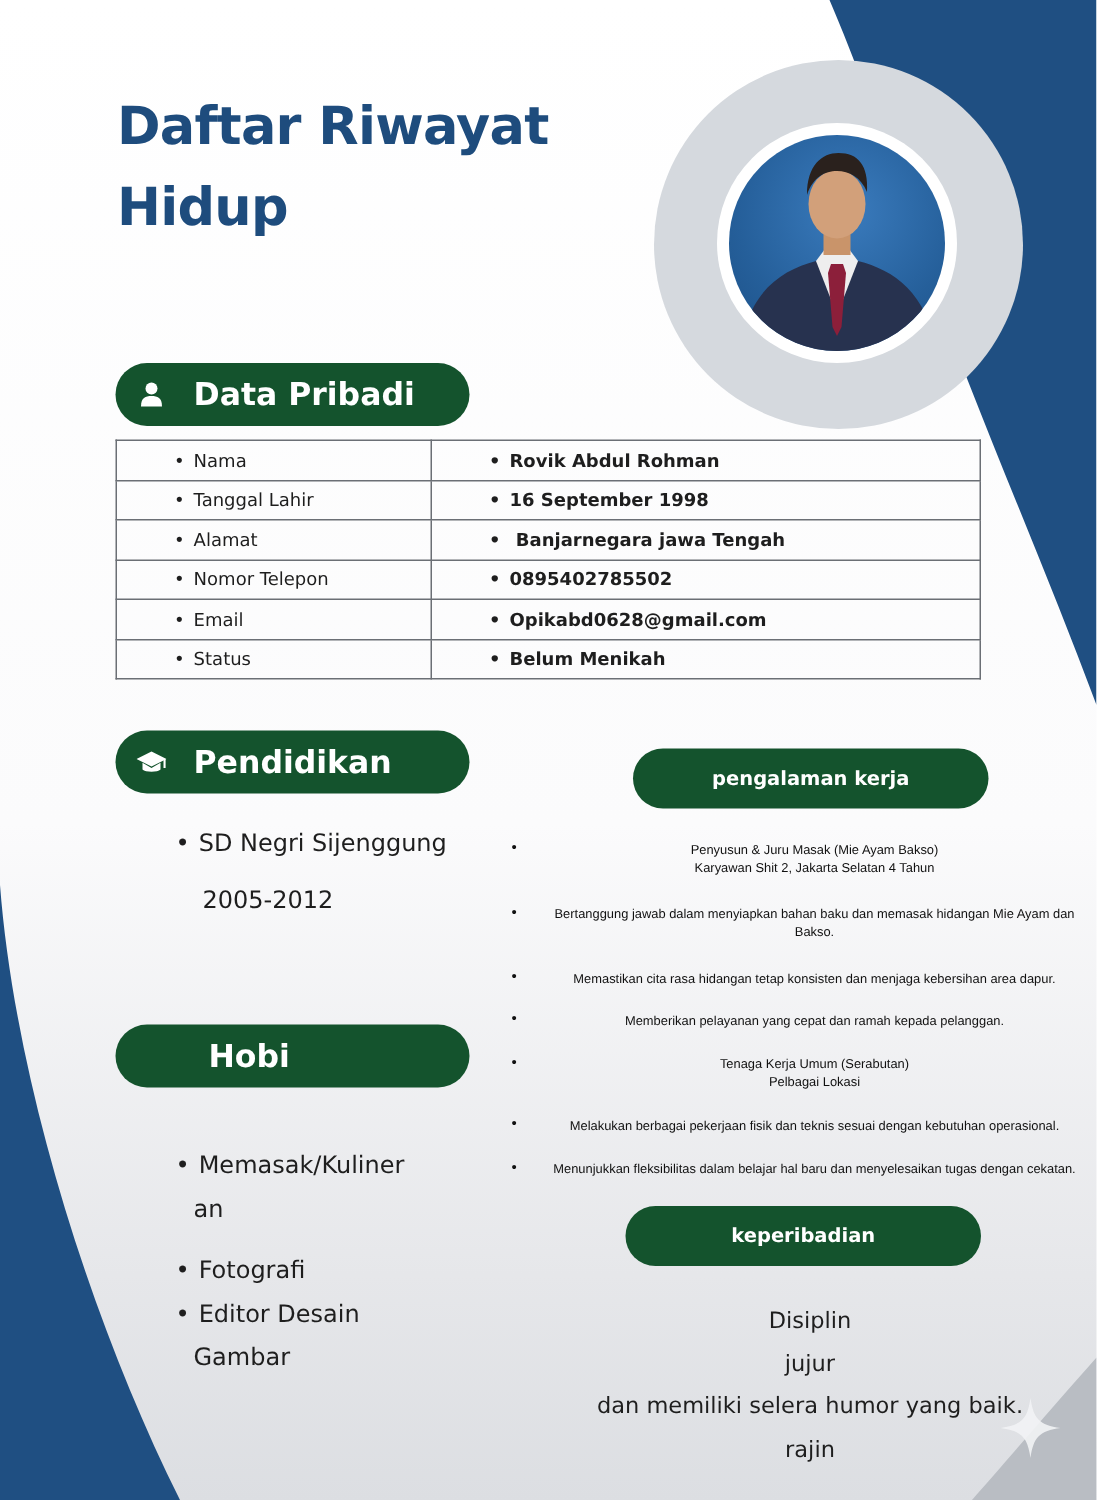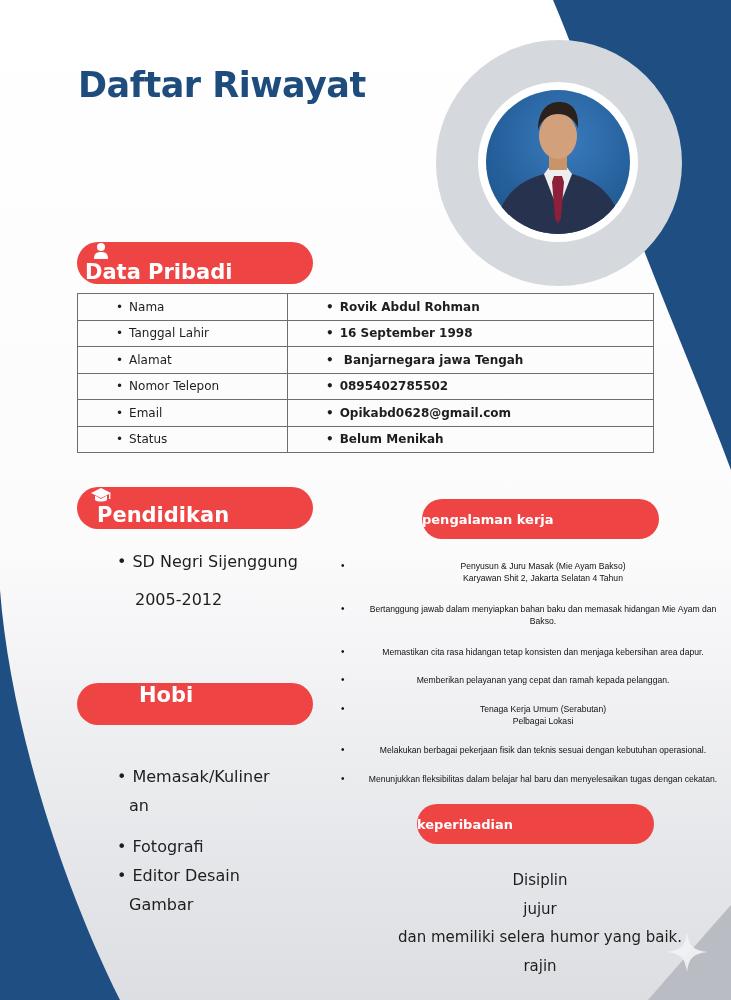--- a/index.html
+++ b/index.html
@@ -22,23 +22,23 @@
     .photo-inner {
       position:absolute; left:478px; top:82px; width:160px; height:160px;
       border-radius:50%; background:#fff;
     }
     .photo {
       position:absolute; left:486px; top:90px; width:144px; height:144px;
       border-radius:50%; overflow:hidden;
       background: radial-gradient(circle at 55% 35%, #3a7bbd 0%, #255f9a 60%, #1c4f85 100%);
     }
     .pill {
-      position:absolute; background:#ef4444; color:#fff; border-radius:22px;
+      position:absolute; background:#14532d; color:#fff; border-radius:22px;
       font-family:"DejaVu Sans", sans-serif; font-weight:bold;
-      display:flex; flex-direction:column;
+      display:flex; align-items:center;
     }
     .pill .icon { display:inline-flex; align-items:center; justify-content:center; }
     .pill-main { height:42px; font-size:21px; }
     .pill-small { height:40px; font-size:13px; justify-content:center; border-radius:20px; }
     table.pd {
       position:absolute; left:77px; top:293px; border-collapse:collapse;
       font-family:"DejaVu Sans", sans-serif; font-size:12px; color:#1e1e1e;
     }
     table.pd td { border:1.5px solid #6b6f75; height:26.5px; padding:0; }
     table.pd td.k { width:210px; padding-left:38px; box-sizing:border-box; }
@@ -62,20 +62,21 @@
 <body>
 
 <svg class="bg-shape" style="left:0;top:0" width="731" height="1000" viewBox="0 0 731 1000">
   <path d="M553 0 L731 0 L731 470 C690 360 640 250 600 130 C585 80 570 40 553 0 Z" fill="#1f4f82"></path>
   <path d="M0 590 C10 720 60 880 120 1000 L0 1000 Z" fill="#1f4f82"></path>
   <path d="M731 905 C700 940 670 975 648 1000 L731 1000 Z" fill="#b9bdc3"></path>
 </svg>
 
 <h1 class="title">
   <span>Daftar Riwayat</span><br>
+  <span>Hidup</span>
 </h1>
 
 <div class="photo-ring"></div>
 <div class="photo-inner"></div>
 <div class="photo" title="Profile photo of man in navy suit and red tie on blue background">
   <svg width="144" height="144" viewBox="0 0 144 144">
 
     <path d="M8 144 C12 105 35 90 58 84 L72 98 L86 84 C110 90 132 105 138 144 Z" fill="#27324f"></path>
 
     <path d="M58 84 L72 120 L86 84 L80 76 L64 76 Z" fill="#eeeeee"></path>
@@ -130,21 +131,21 @@
 </table>
 
 <div class="pill pill-main" style="left:77px;top:487px;width:236px;">
   <span class="icon" style="width:40px;margin-left:4px;">
     <svg width="20" height="16" viewBox="0 0 20 16">
         <path d="M10 1 L20 6 L10 11 L0 6 Z" fill="#fff"></path>
         <path d="M4 8.5 L4 13 C6 15 14 15 16 13 L16 8.5 L10 12 Z" fill="#fff"></path>
         <rect x="18" y="6" width="1.4" height="6" fill="#fff"></rect>
       </svg>
   </span>
-  <span style="margin-left:20px;">Pendidikan</span>
+  <span style="margin-left:8px;">Pendidikan</span>
 </div>
 <div class="edu bul" style="left:117px;top:552px;">SD Negri Sijenggung</div>
 <div class="edu" style="left:135px;top:590px;">2005-2012</div>
 
 <div class="pill pill-main" style="left:77px;top:683px;width:236px;">
   <span style="margin-left:62px;">Hobi</span>
 </div>
 <div class="hobi" style="left:117px;top:762px;line-height:29px;">
   <div><span class="bul">Memasak/Kuliner</span><br><span style="margin-left:12px;">an</span></div>
   <div style="margin-top:12px;"><span class="bul">Fotografi</span></div>

